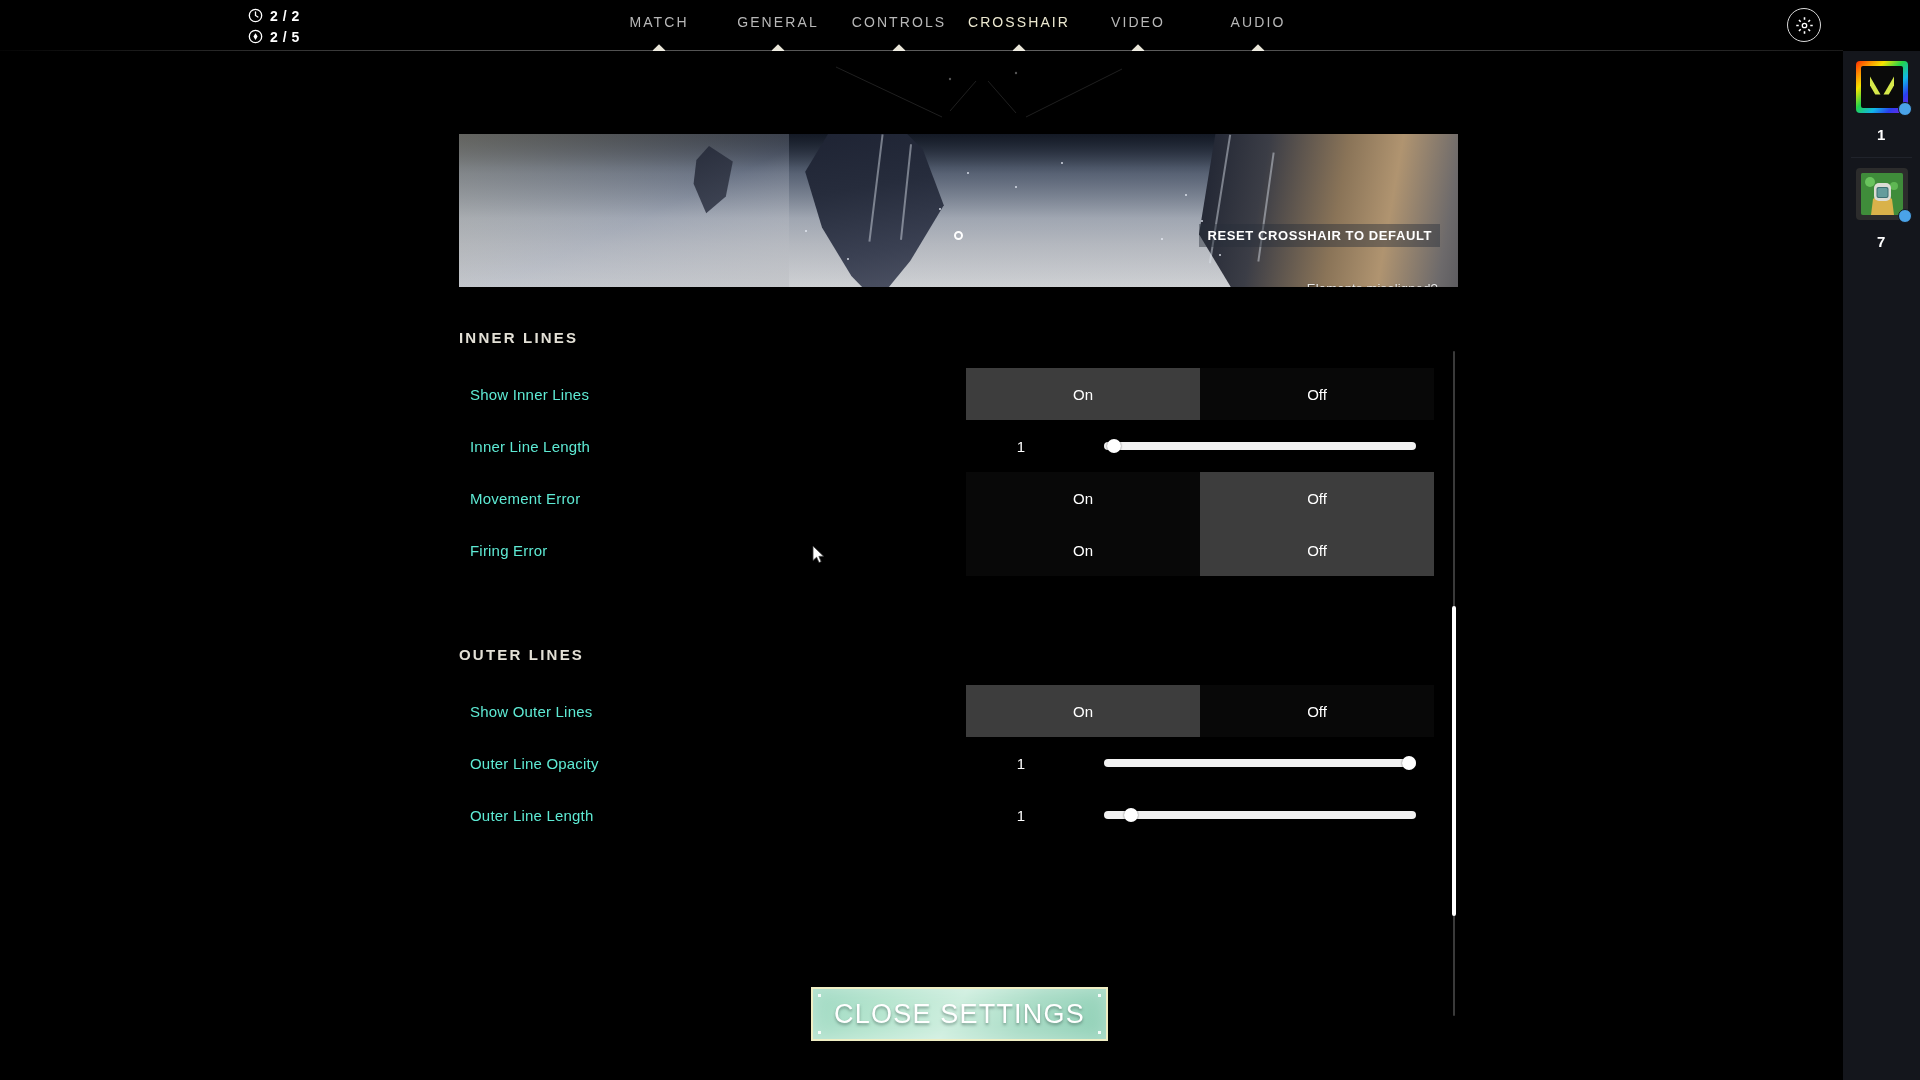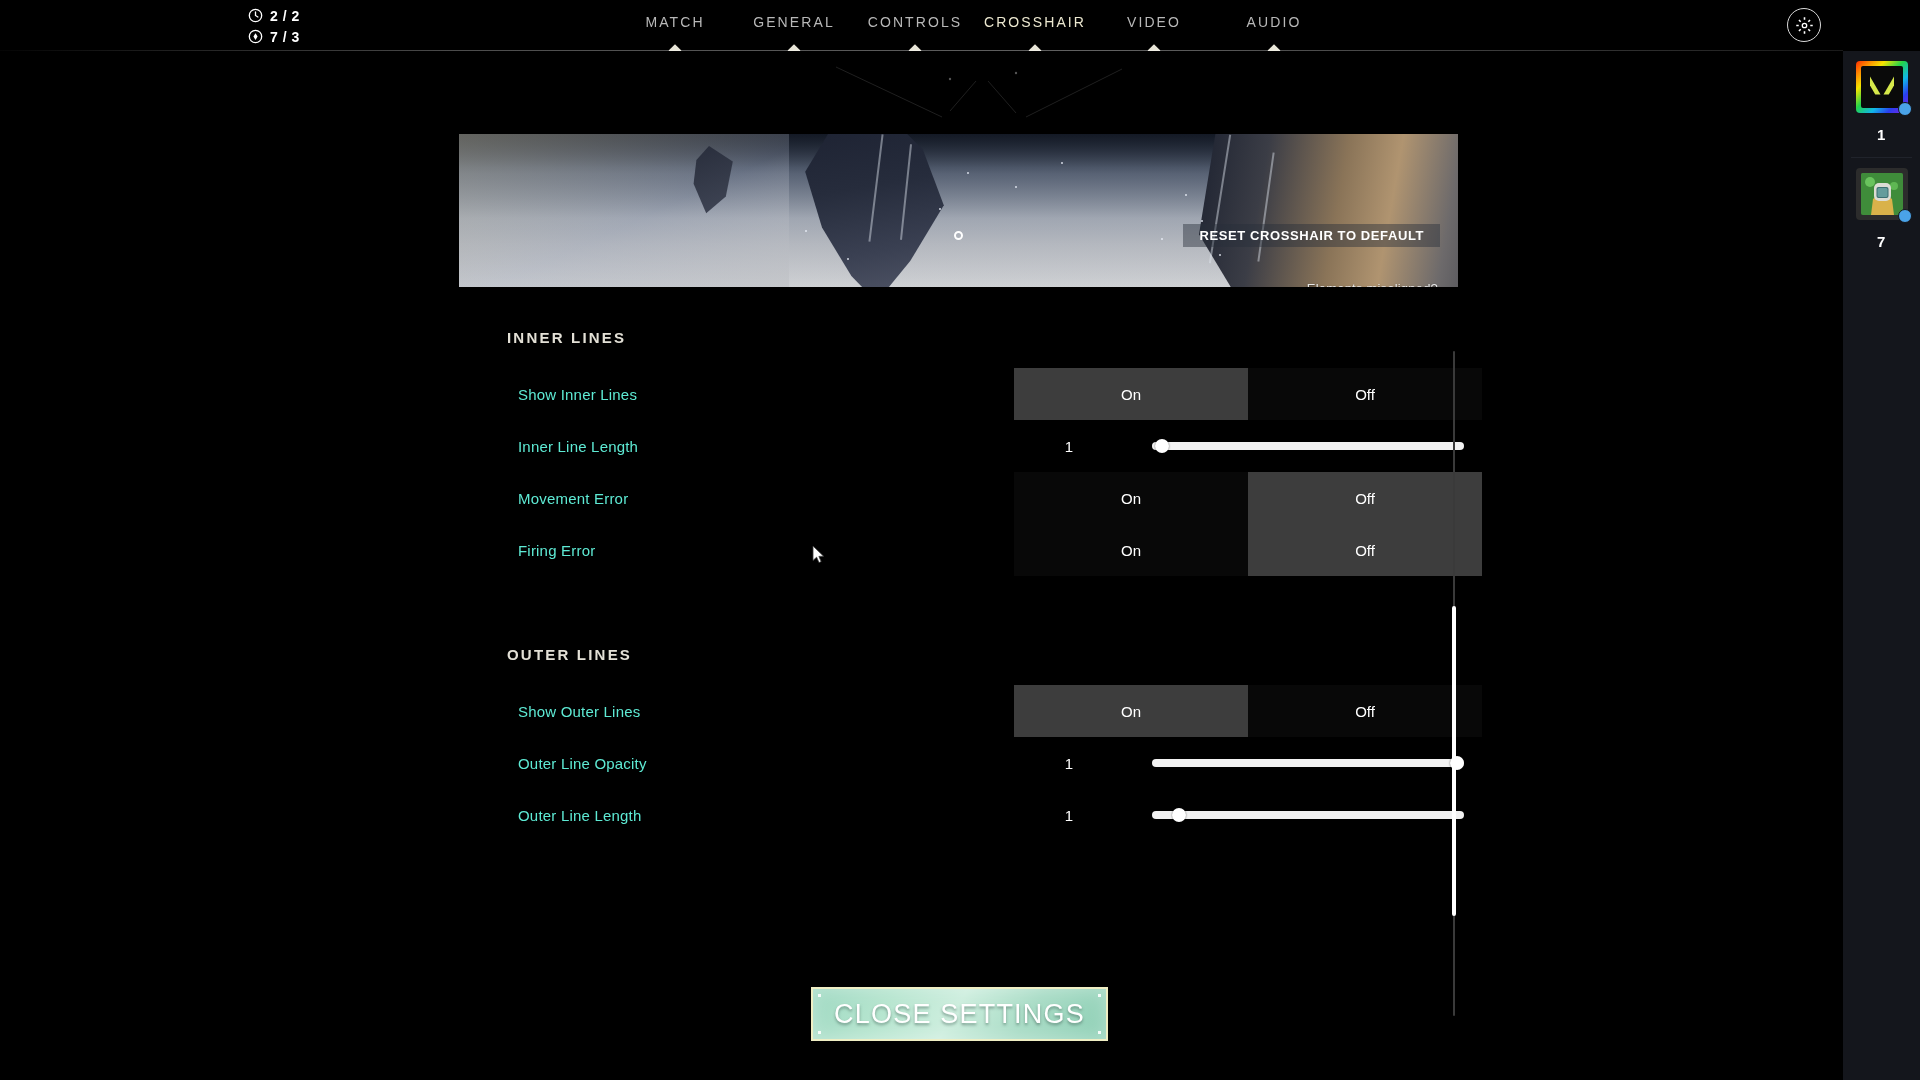--- a/index.html
+++ b/index.html
@@ -24,21 +24,21 @@
     position: absolute; left: 248px; top: 7px;
     display: flex; flex-direction: column; gap: 4px;
   }
   .status-row { display: flex; align-items: center; gap: 7px; height: 17px; }
   .status-row .txt {
     color: #ffffff; font-size: 14px; font-weight: bold; letter-spacing: .5px;
   }
   .ico-circ { width: 15px; height: 15px; display:block; }
 
   .navtabs {
-    position: absolute; left: 16px; top: 0; width: 1843px; height: 50px; text-align: right;
+    position: absolute; left: 0; top: 0; width: 1843px; height: 50px; text-align: right;
   }
   .navtab {
     position: absolute; top: 14px;
     transform: translateX(-50%);
     color: #b8b8b8; font-size: 14px; letter-spacing: 2.1px; font-weight: 500;
     white-space: nowrap; cursor: pointer;
   }
   .navtab.active { color: #ece8d0; }
   .navdiamond {
     position: absolute; top: 46px; width: 9px; height: 9px;
@@ -135,34 +135,33 @@
     position: absolute; width: 2px; height: 2px; border-radius: 50%;
     background: rgba(235,240,250,.85);
   }
   .pv-crosshair {
     position: absolute; left: 495px; top: 97px; width: 9px; height: 9px;
     border-radius: 50%; border: 2px solid #ffffff;
   }
   .reset-btn {
     position: absolute; right: 18px; top: 90px;
     color: #ffffff; font-size: 13px; font-weight: bold; letter-spacing: .6px;
-    padding: 4px 16px; background: rgba(40,46,58,.45); cursor: pointer;
+    padding: 4px 8px; background: rgba(40,46,58,.45); cursor: pointer;
     white-space: nowrap;
   }
   .misaligned-link {
     position: absolute; right: 20px; top: 147px;
     color: #e8e8e8; font-size: 13px; letter-spacing: .2px; cursor: pointer;
     text-shadow: 0 1px 2px rgba(0,0,0,.7);
   }
 
   
   .list {
     position: absolute; left: 0; top: 260px; width: 1458px; height: 712px;
     overflow: hidden;
-    margin-left: 48px;
   }
   .section-title {
     color: #e3e0d6; font-size: 15px; font-weight: bold; letter-spacing: 2.2px;
     padding-left: 459px;
   }
 
   .row {
     position: relative; height: 52px; display: flex; align-items: center;
   }
   .row.hovered .row-bg-left,
@@ -262,21 +261,21 @@
         </span>
         <span class="txt">2 / 2</span>
       </div>
       <div class="status-row">
         <span class="ico-circ">
           <svg viewBox="0 0 16 16" width="15" height="15">
             <circle cx="8" cy="8" r="6.6" fill="none" stroke="#fff" stroke-width="1.4"></circle>
             <path d="M8 4.4 L10.2 8 L8 11.6 L5.8 8 Z" fill="#fff"></path>
           </svg>
         </span>
-        <span class="txt">7 / 3</span>
+        <span class="txt">2 / 5</span>
       </div>
     </div>
 
     <div class="navtabs">
       <div class="navtab" style="left:659px">MATCH</div>
       <div class="navtab" style="left:778px">GENERAL</div>
       <div class="navtab" style="left:899px">CONTROLS</div>
       <div class="navtab active" style="left:1019px">CROSSHAIR</div>
       <div class="navtab" style="left:1138px">VIDEO</div>
       <div class="navtab" style="left:1258px">AUDIO</div>

